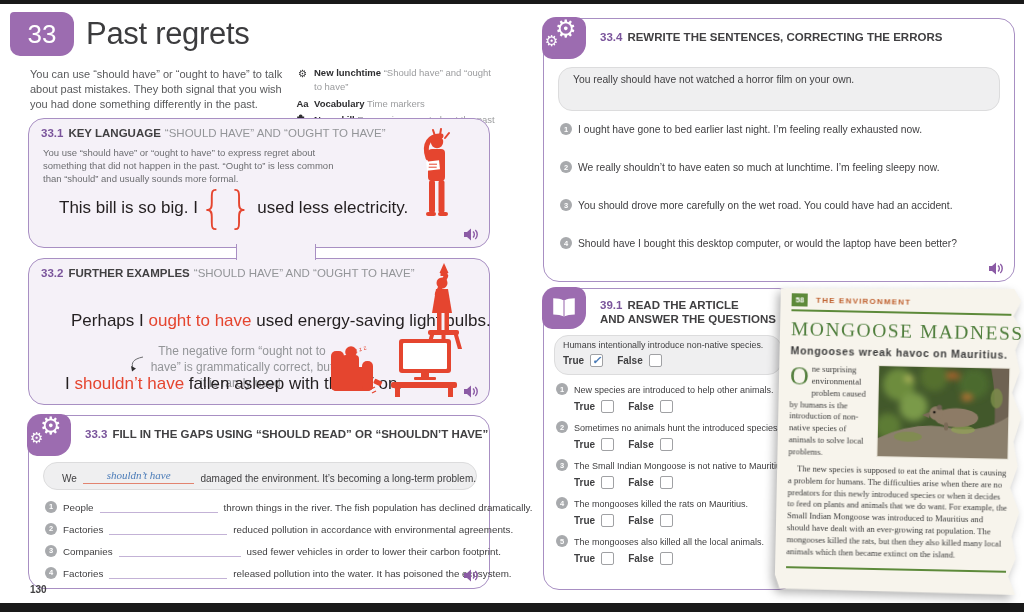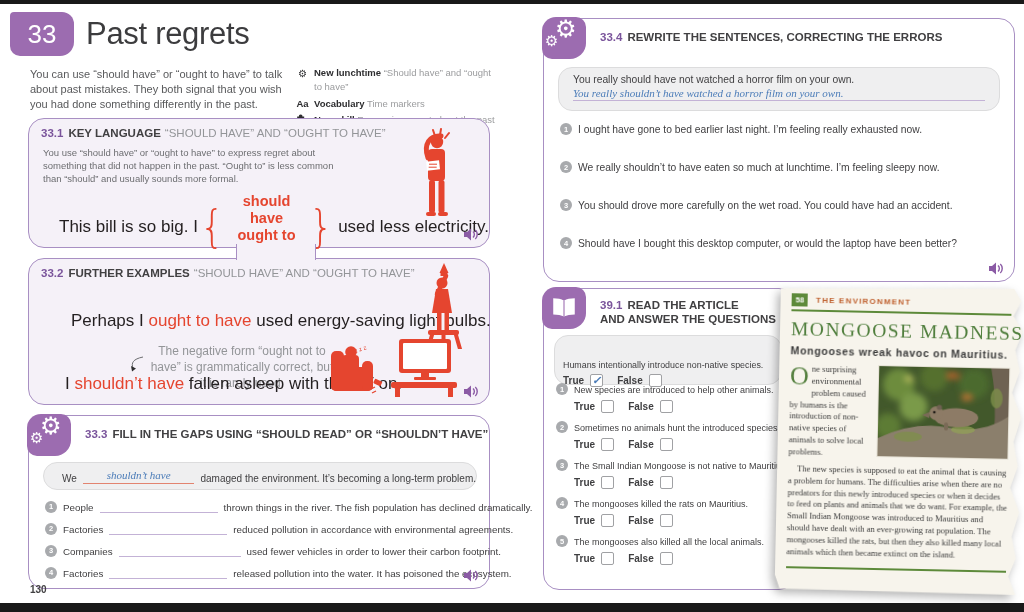--- a/index.html
+++ b/index.html
@@ -128,24 +128,20 @@
   </div>
 
   <div class="panel lav" style="left:28px;top:118px;width:460px;height:128px;">
     <div class="hdr">
       <span class="num">33.1</span><span class="ttl">KEY LANGUAGE</span><span class="sub">“SHOULD HAVE” AND “OUGHT TO HAVE”</span>
     </div>
     <div class="kl-body">You use “should have” or “ought to have” to express regret about something that did not happen in the past. “Ought to” is less common than “should” and usually sounds more formal.</div>
     <div style="position:absolute;left:30px;top:74px;display:flex;align-items:center;">
       <span class="bold-sent">This bill is so big. I</span>
       <span class="brace">{</span>
-      <span class="stack">
-        <span>should have</span>
-        <span>ought to have</span>
-      </span>
       <span class="brace">}</span>
       <span class="bold-sent" style="margin-left:3px;">used less electricity.</span>
     </div>
     <div style="position:absolute;right:26px;top:8px;">
       <svg width="56" height="98" viewBox="0 0 56 98">
         <g stroke="#e5452f" stroke-width="2" fill="none" stroke-linecap="round">
           <path d="M26 3l2 6"></path>
             <path d="M34 2l-1 6"></path>
             <path d="M42 6l-4 5"></path>
         </g>
@@ -286,21 +282,20 @@
   <div class="panel" style="left:543px;top:18px;width:470px;height:262px;">
     <div class="badge">
       <span class="g1">⚙</span>
       <span class="g2">⚙</span>
     </div>
     <div class="hdr shift">
       <span class="num">33.4</span><span class="ttl">REWRITE THE SENTENCES, CORRECTING THE ERRORS</span>
     </div>
     <div class="graybox" style="left:14px;top:48px;width:442px;height:44px;padding:6px 14px;box-sizing:border-box;">
       <div style="font-size:10.3px;color:#414042;">You really should have not watched a horror film on your own.</div>
-      <div class="hand" style="font-size:11px;border-bottom:1px solid #c3b2d6;margin-top:2px;padding-bottom:1px;">You really shouldn’t have watched a horror film on your own.</div>
     </div>
     <div class="item-row" style="left:16px;top:104px;font-size:10.3px;">
       <span class="circle">1</span>
       <span>I ought have gone to bed earlier last night. I’m feeling really exhausted now.</span>
     </div>
 
     <div class="item-row" style="left:16px;top:142px;font-size:10.3px;">
       <span class="circle">2</span>
       <span>We really shouldn’t to have eaten so much at lunchtime. I’m feeling sleepy now.</span>
     </div>
@@ -329,21 +324,21 @@
       <svg width="28" height="24" viewBox="0 0 26 20" style="position:absolute;left:8px;top:9px;">
         <path d="M13 3.2C10.5 1.7 7 1 3 1v15c4 0 7.5.7 10 2 2.5-1.3 6-2 10-2V1c-4 0-7.5.7-10 2.2z" fill="#fff"></path>
         <line x1="13" y1="3.2" x2="13" y2="18" stroke="#9c6cb0" stroke-width="1"></line>
       </svg>
       <span></span>
     </div>
     <div class="hdr shift" style="top:9px;line-height:1.25;">
       <span class="num">39.1</span><span class="ttl">READ THE ARTICLE</span><br>
       <span class="ttl">AND ANSWER THE QUESTIONS</span>
     </div>
-    <div class="graybox" style="left:10px;top:46px;width:228px;height:40px;padding:24px 8px;box-sizing:border-box;">
+    <div class="graybox" style="left:10px;top:46px;width:228px;height:40px;padding:4px 8px;box-sizing:border-box;">
       <div style="font-size:8.9px;color:#414042;white-space:nowrap;">Humans intentionally introduce non-native species.</div>
       <div class="tf" style="margin-top:4px;">
         <span>True</span>
         <span class="cb">
             <span>✓</span>
           </span>
         <span style="margin-left:8px;">False</span>
         <span class="cb"></span>
       </div>
     </div>

